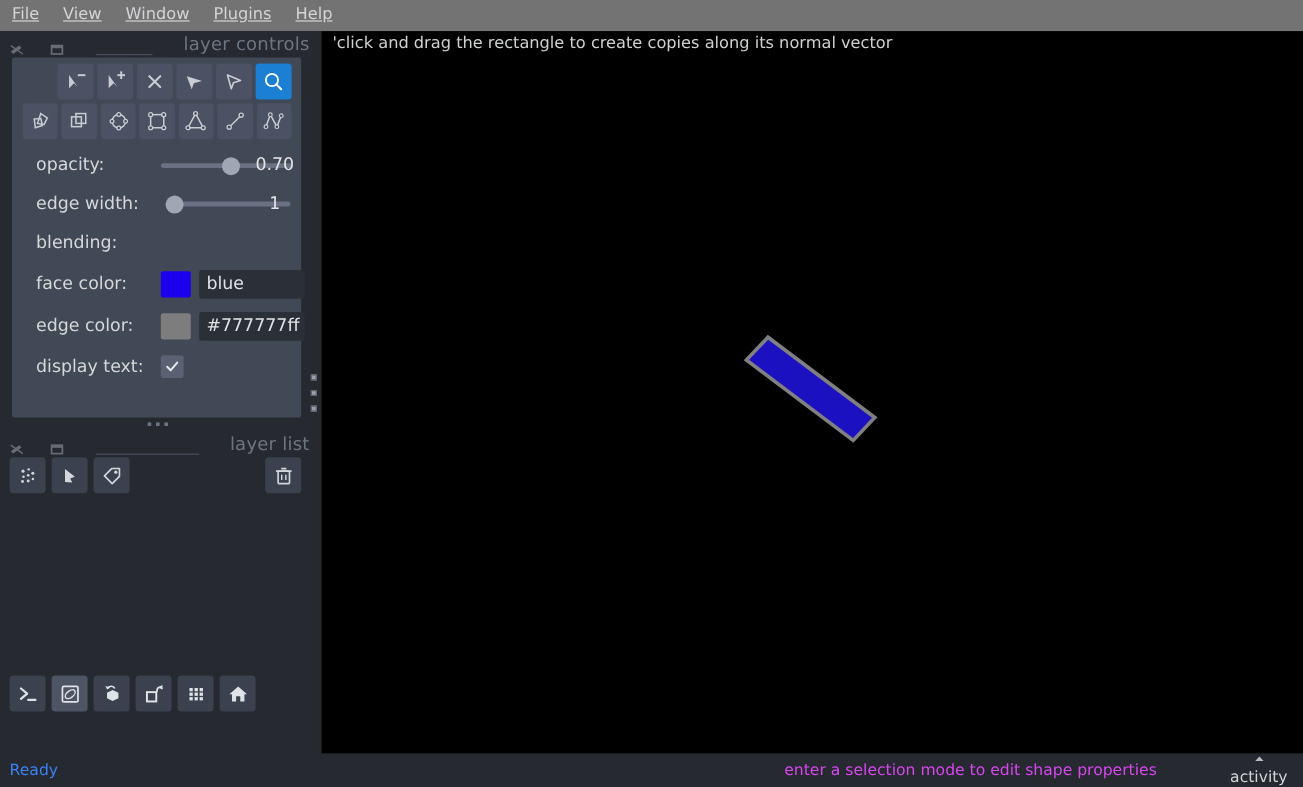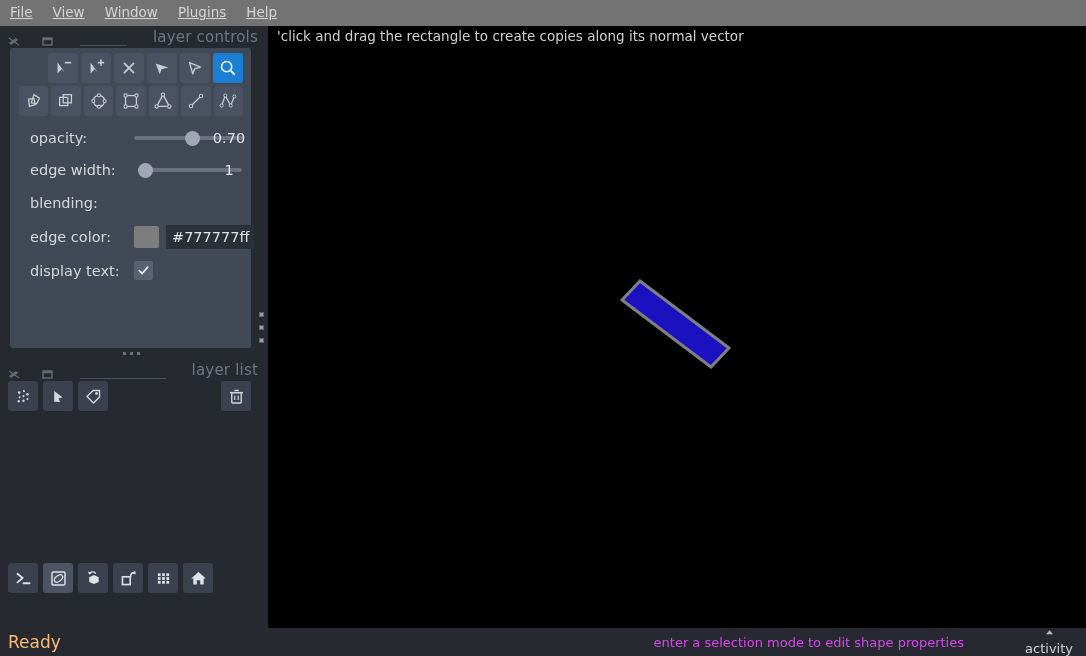--- a/index.html
+++ b/index.html
@@ -197,21 +197,21 @@
     font-size: 13.5px; white-space: nowrap;
   }
   .canvas-svg { position: absolute; left: 0; top: 0; }
 
   
   .statusbar {
     position: absolute; left: 0; top: 628px; width: 1086px; height: 28px;
     background: #262930; display: flex; align-items: center;
   }
   .status-left {
-    position: absolute; left: 8px; color: #fdba74; font-size: 17px;
+    position: absolute; left: 8px; color: #3b82f6; font-size: 13px;
   }
   .status-help {
     position: absolute; right: 122px; color: #d946ef; font-size: 13px;
     white-space: nowrap;
   }
   .activity {
     position: absolute; right: 13px; display: flex; align-items: center; gap: 5px;
     cursor: pointer;
     flex-direction: column;
   }
@@ -363,20 +363,27 @@
             <div class="track" style="width:104px;"></div>
             <div class="handle" style="left:0px;"></div>
           </div>
           <span class="slider-value">1</span>
         </div>
 
         <div class="ctrl-row" style="height:25px;">
           <span class="ctrl-label">blending:</span>
         </div>
 
+        <div class="ctrl-row" style="height:26px;">
+          <span class="ctrl-label">face color:</span>
+          <div class="swatch" id="face-swatch" style="background: rgb(27, 0, 238);"></div>
+          <div class="color-field">
+            <span>blue</span>
+          </div>
+        </div>
 
         <div class="ctrl-row" style="height:26px;">
           <span class="ctrl-label">edge color:</span>
           <div class="swatch" id="edge-swatch" style="background: rgb(125, 125, 125);"></div>
           <div class="color-field">
             <span>#777777ff</span>
           </div>
         </div>
 
         <div class="ctrl-row" style="height:24px;">

